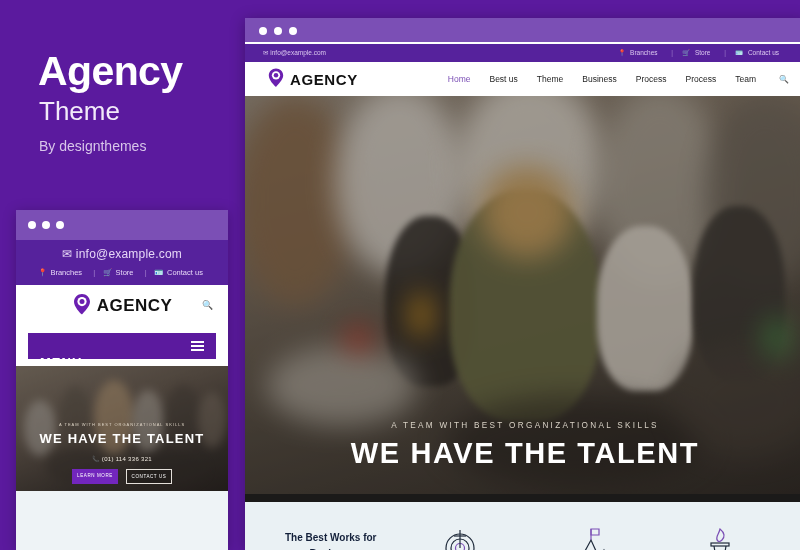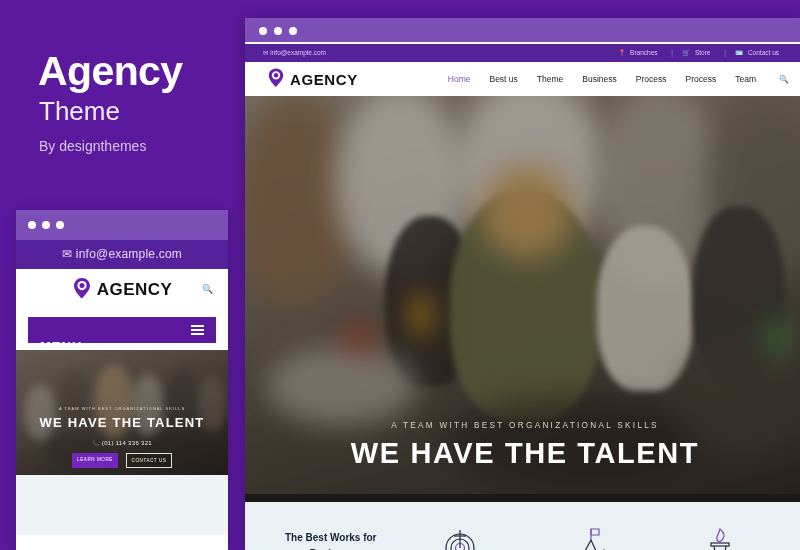--- a/index.html
+++ b/index.html
@@ -112,20 +112,27 @@
             <i></i>
             <i></i>
           </div>
       </div>
 
       <div class="mob-topbar">
         <div class="mob-mail">
           <span>✉</span>
           <span>info@example.com</span>
         </div>
+        <div class="mob-links">
+          <span>📍<span>Branches</span></span>
+          <span class="sep">|</span>
+          <span>🛒<span>Store</span></span>
+          <span class="sep">|</span>
+          <span>🪪<span>Contact us</span></span>
+        </div>
       </div>
 
       <div class="mob-logorow">
         <span>
           <svg width="20" height="22" viewBox="0 0 20 22">
             <path d="M10 1C5.6 1 2 4.5 2 8.8c0 5 6.2 11.3 7.3 12.3.4.4.9.1 1.1-.2C11.6 19.5 18 13.6 18 8.8 18 4.5 14.4 1 10 1z" fill="#6b1fb0"></path>
             <circle cx="10" cy="8.6" r="4.6" fill="#fff"></circle>
             <circle cx="10" cy="8.6" r="2.5" fill="#6b1fb0"></circle>
           </svg>
         </span>

